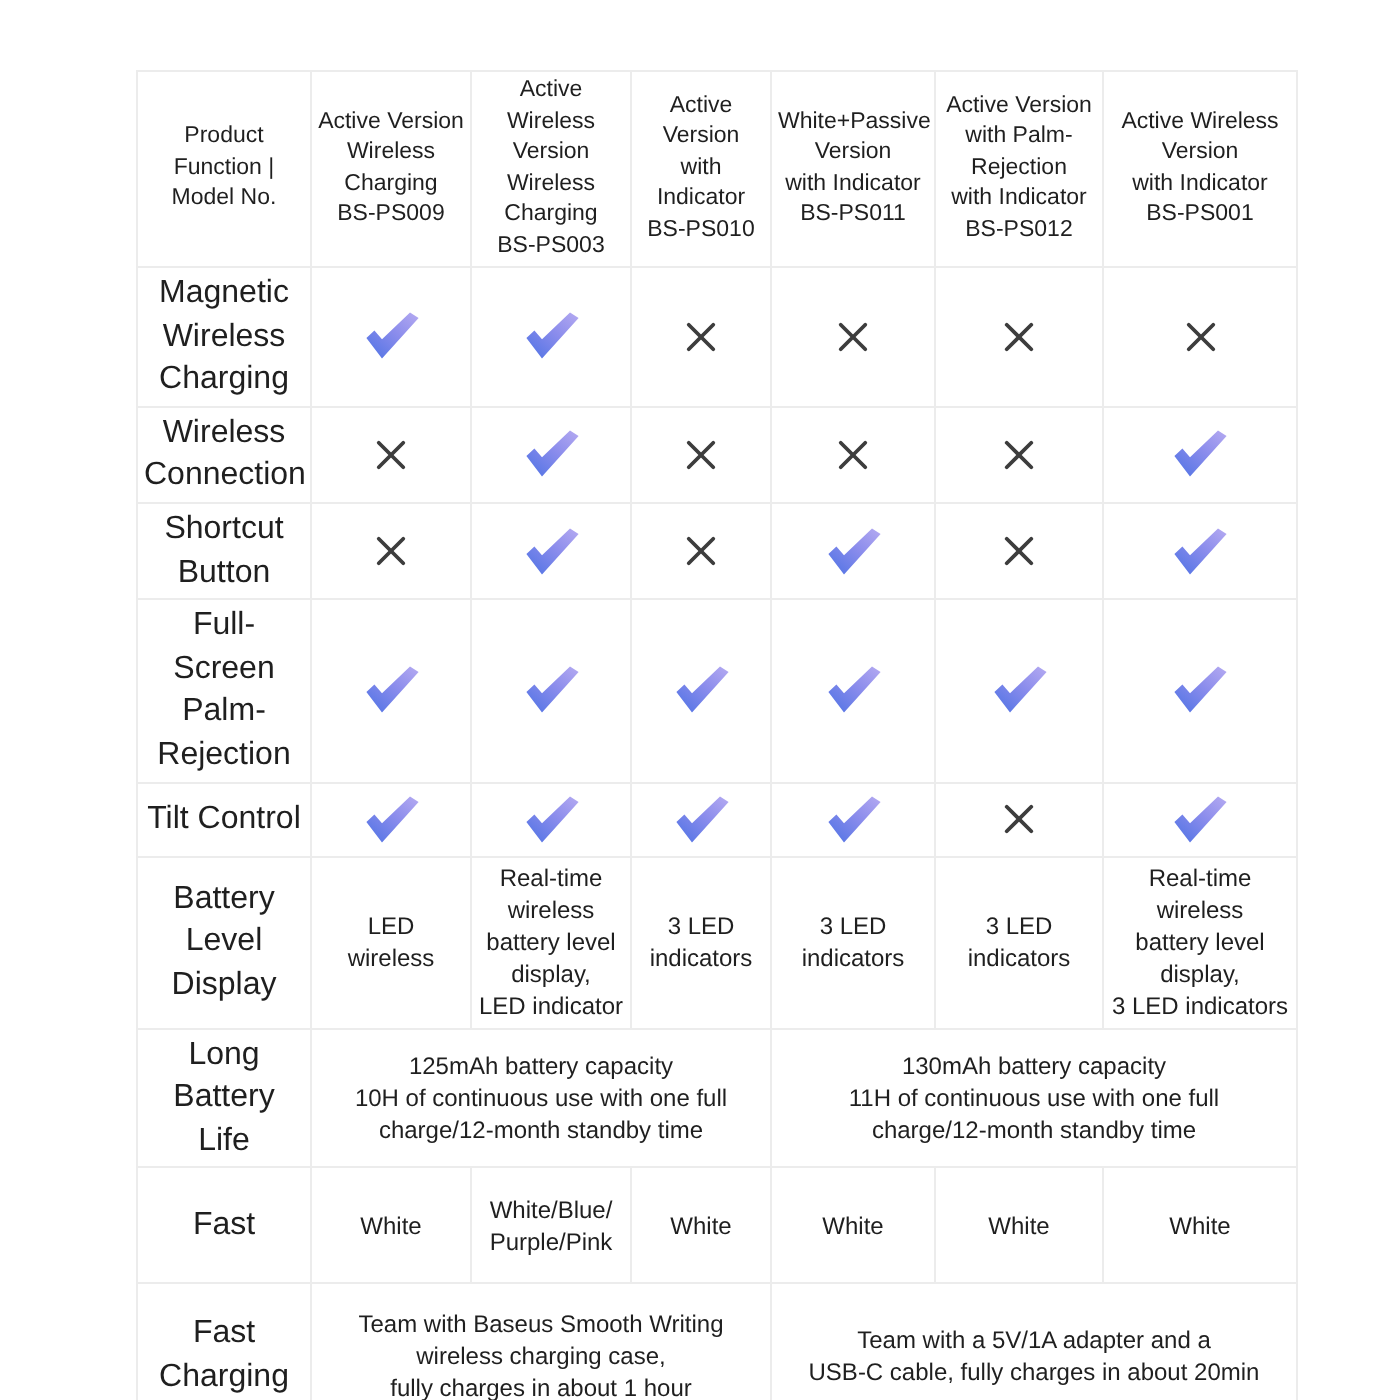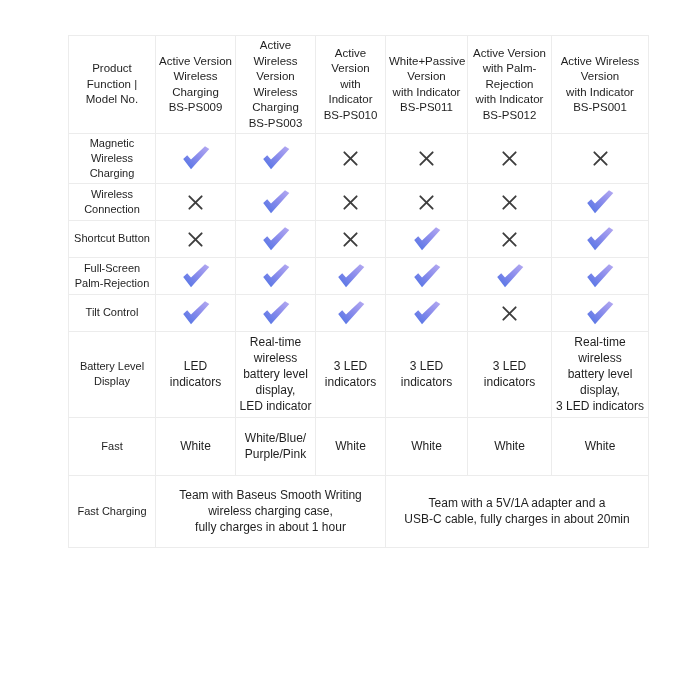--- a/index.html
+++ b/index.html
@@ -4,21 +4,21 @@
 <style>
   html,body{margin:0;padding:0;background:#ffffff;}
   .page{position:relative;width:700px;height:700px;background:#ffffff;overflow:hidden;
         font-family:"Liberation Sans","DejaVu Sans",sans-serif;color:#222;}
   table.cmp{position:absolute;left:68px;top:35px;width:580px;table-layout:fixed;
             border-collapse:collapse;background:#fff;}
   .cmp th,.cmp td{border:1px solid #ececec;text-align:center;vertical-align:middle;
                   font-weight:normal;padding:2px 3px;box-sizing:border-box;}
   .cmp thead th{font-size:11.5px;line-height:1.35;color:#1f1f1f;white-space:pre-line;}
   .corner{font-size:12.5px;line-height:1.4;}
-  .row-label{font-size:11px;line-height:1.35;color:#1f1f1f;white-space:pre-line;}
+  .row-label{font-size:16px;line-height:1.35;color:#1f1f1f;white-space:pre-line;}
   td.txt{font-size:12px;line-height:1.35;color:#1f1f1f;white-space:pre-line;}
   .rh-head{height:95px;}
   .rh-s{height:37px;}
   .rh-battery{height:85px;}
   .rh-long{height:67px;}
   .rh-color{height:58px;}
   .rh-fast{height:72px;}
   svg.chk{width:30px;height:24px;vertical-align:middle;}
   svg.crs{width:17px;height:17px;vertical-align:middle;}
   .defs-holder{position:absolute;width:0;height:0;overflow:hidden;}
@@ -199,38 +199,48 @@
       <line x1="15.5" y1="2.5" x2="2.5" y2="15.5" stroke="#3d3d3d" stroke-width="2" stroke-linecap="round"></line>
     </svg></td>
           <td><svg class="chk" viewBox="0 0 30 24">
       <path fill="url(#gradChk)" d="M2.2,13.0 L6.2,9.2 L10.0,13.6 L24.0,0.3 L28.3,3.0 L10.0,23.2 Z"></path>
     </svg></td>
         </tr>
         <tr class="rh-battery">
           <th class="row-label">Battery Level
 Display</th>
           <td class="txt">LED
-indicators</td>
+wireless</td>
           <td class="txt">Real-time
 wireless
 battery level
 display,
 LED indicator</td>
           <td class="txt">3 LED
 indicators</td>
           <td class="txt">3 LED
 indicators</td>
           <td class="txt">3 LED
 indicators</td>
           <td class="txt">Real-time
 wireless
 battery level
 display,
 3 LED indicators</td>
         </tr>
+        <tr class="rh-long">
+          <th class="row-label">Long Battery
+Life</th>
+          <td colspan="3" class="txt">125mAh battery capacity
+10H of continuous use with one full
+charge/12-month standby time</td>
+          <td colspan="3" class="txt">130mAh battery capacity
+11H of continuous use with one full
+charge/12-month standby time</td>
+        </tr>
         <tr class="rh-color">
           <th class="row-label">Fast</th>
           <td class="txt">White</td>
           <td class="txt">White/Blue/
 Purple/Pink</td>
           <td class="txt">White</td>
           <td class="txt">White</td>
           <td class="txt">White</td>
           <td class="txt">White</td>
         </tr>

